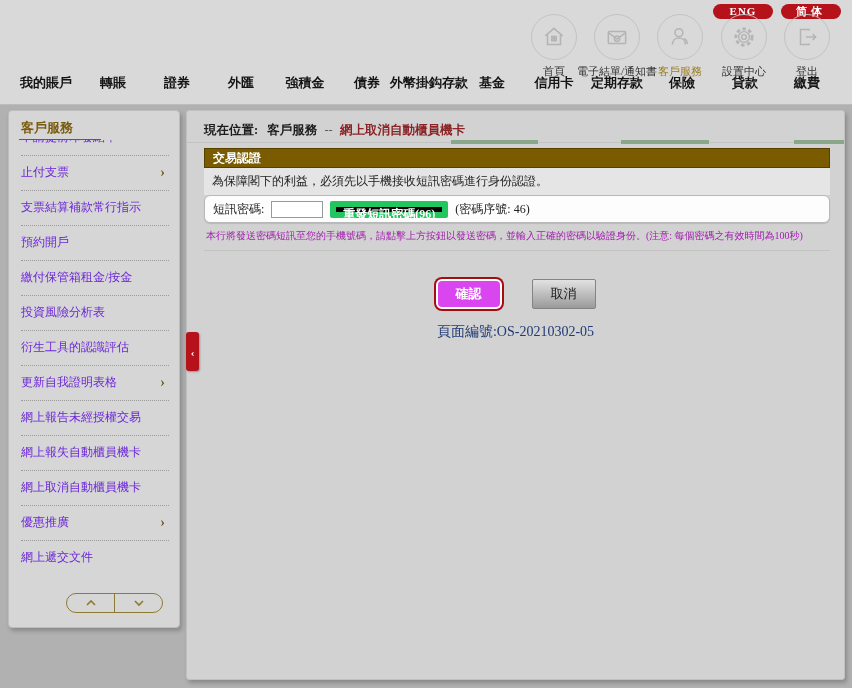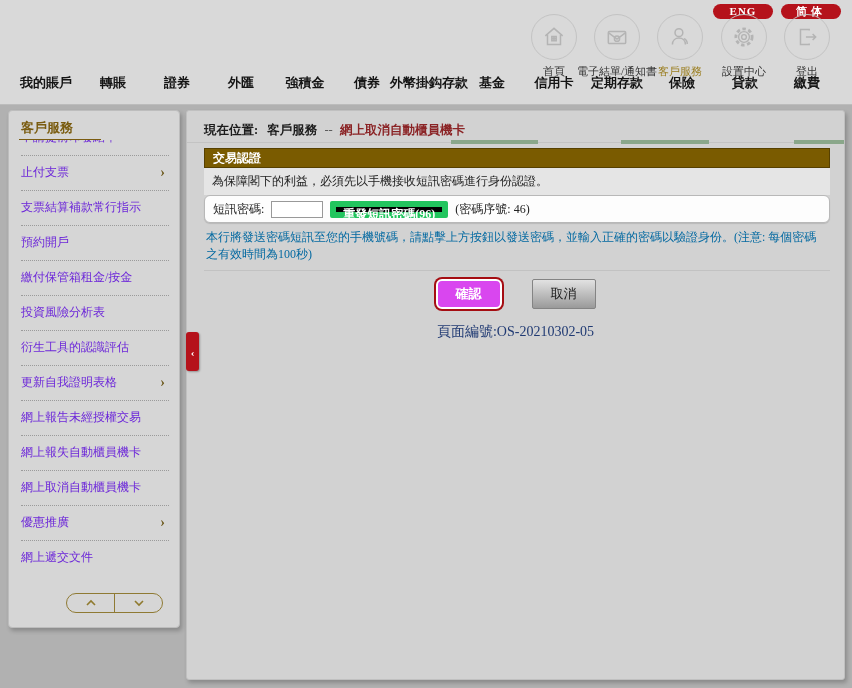--- a/index.html
+++ b/index.html
@@ -69,21 +69,21 @@
   .auth-form{background:#fdfdfd;border:1px solid #b8b8b8;border-radius:6px;height:26px;
              display:flex;align-items:center;padding:0 8px;gap:7px;
              box-shadow:0 1px 1px rgba(0,0,0,.12);}
   .auth-form label{font-size:12px;color:#222;}
   .sms-input{width:46px;height:15px;border:1px solid #999;background:#fff;font-size:12px;
              padding:0 2px;font-family:inherit;}
   .resend-btn{background:#000000;color:#fff;border:6px solid #22c55e;border-radius:2px;
               font-size:12px;font-weight:bold;height:17px;line-height:15px;padding:0 7px;
               cursor:pointer;font-family:inherit;}
   .serial{font-size:12px;color:#222;}
-  .auth-note{font-size:12px;color:#0369a1;padding:6px 2px 7px 2px;border-bottom:1px solid #c2c2c2;}
+  .auth-note{font-size:10px;color:#a21caf;padding:6px 2px 7px 2px;border-bottom:1px solid #c2c2c2;}
 
   .btn-row{position:absolute;left:0;right:0;top:168px;text-align:center;}
   .confirm-btn{background:#d946ef;color:#fff;font-size:13px;font-weight:bold;
                border:2px solid #fff;box-shadow:0 0 0 2px #a50d12;border-radius:6px;
                padding:4px 18px;cursor:pointer;font-family:inherit;}
   .cancel-btn{background:linear-gradient(#e2e2e2,#9a9a9a);color:#1a1a1a;font-size:13px;
               border:1px solid #848484;border-radius:2px;padding:5px 18px;margin-left:26px;
               cursor:pointer;font-family:inherit;}
   .page-id{position:absolute;left:0;right:0;top:212px;text-align:center;font-size:14px;
            color:#203a73;}

